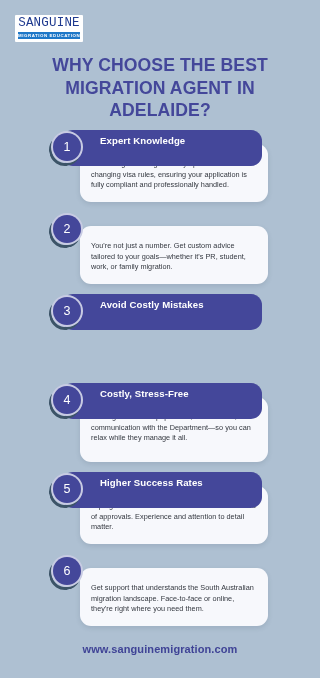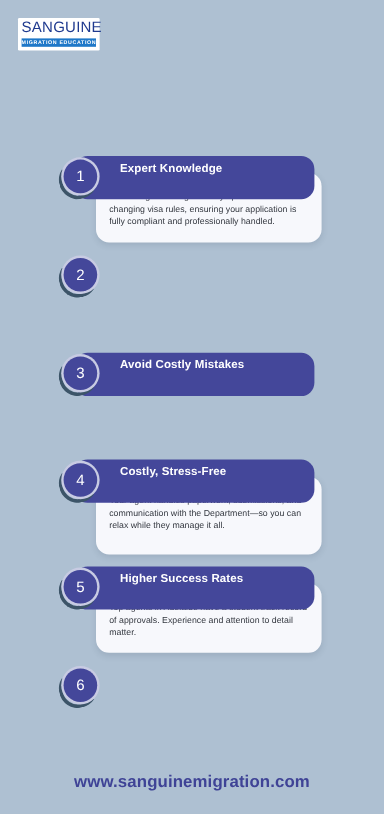--- a/index.html
+++ b/index.html
@@ -28,21 +28,21 @@
     position: absolute;
     left: 15px;
     top: 15px;
     width: 68px;
     background: #ffffff;
     padding: 2px 3px 3px 3px;
     box-sizing: border-box;
     border-radius: 1px;
   }
   .logo-word {
-    font-family: Liberation Sans, sans-serif;
+    font-family: Liberation Mono, monospace;
     font-size: 12.5px;
     letter-spacing: 0.2px;
     font-weight: 400;
     color: #1f3a8f;
     line-height: 13px;
     text-align: center;
     white-space: nowrap;
   }
   .logo-bar {
     margin-top: 2px;
@@ -183,53 +183,61 @@
   }
 
   
   .footer {
     position: absolute;
     left: 0;
     top: 643px;
     width: 320px;
     text-align: center;
     color: #3f4396;
-    font-size: 14px;
+    font-size: 11px;
     font-weight: 700;
     letter-spacing: 0.1px;
   }
 </style>
 </head>
 <body>
 
 <div class="page">
 
   <div class="logo">
     <div class="logo-word">SANGUINE</div>
     <div class="logo-bar">MIGRATION EDUCATION</div>
   </div>
 
+  <div class="title">
+    <div>WHY CHOOSE THE BEST</div>
+    <div>MIGRATION AGENT IN</div>
+    <div>ADELAIDE?</div>
+  </div>
 
   <div class="cards">
 
     <div class="card">
       <div class="card-body">
         <div class="card-text">MARA-registered agents stay updated with ever-changing visa rules, ensuring your application is fully compliant and professionally handled.</div>
       </div>
       <div class="card-head">
         <div class="card-head-label">Expert Knowledge</div>
       </div>
       <div class="badge-wrap">
         <div class="badge-shadow"></div>
         <div class="badge-ring"></div>
         <div class="badge">1</div>
       </div>
     </div>
 
     <div class="card">
+      <div class="card-body">
+        <div class="card-text">You're not just a number. Get custom advice tailored to your goals—whether it's PR, student, work, or family migration.</div>
+      </div>
       <div class="badge-wrap">
         <div class="badge-shadow"></div>
         <div class="badge-ring"></div>
         <div class="badge">2</div>
       </div>
     </div>
 
     <div class="card tall">
       <div class="card-head">
         <div class="card-head-label">Avoid Costly Mistakes</div>
@@ -263,20 +271,23 @@
         <div class="card-head-label">Higher Success Rates</div>
       </div>
       <div class="badge-wrap">
         <div class="badge-shadow"></div>
         <div class="badge-ring"></div>
         <div class="badge">5</div>
       </div>
     </div>
 
     <div class="card">
+      <div class="card-body">
+        <div class="card-text">Get support that understands the South Australian migration landscape. Face-to-face or online, they're right where you need them.</div>
+      </div>
       <div class="badge-wrap">
         <div class="badge-shadow"></div>
         <div class="badge-ring"></div>
         <div class="badge">6</div>
       </div>
     </div>
 
   </div>
 
   <div class="footer">www.sanguinemigration.com</div>

